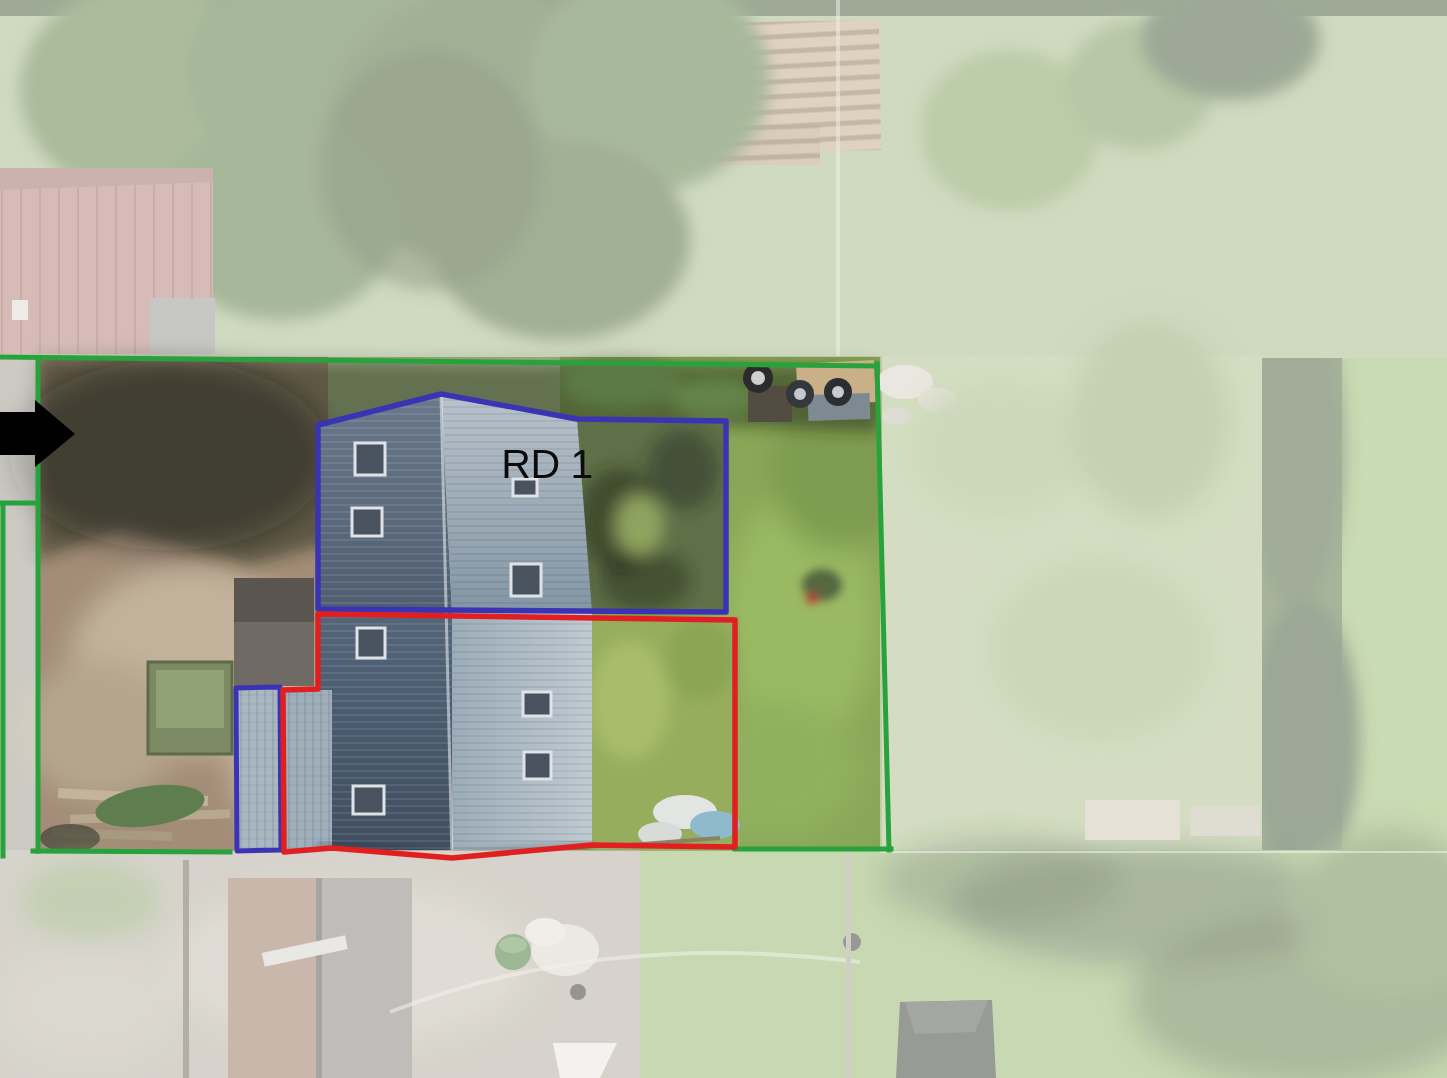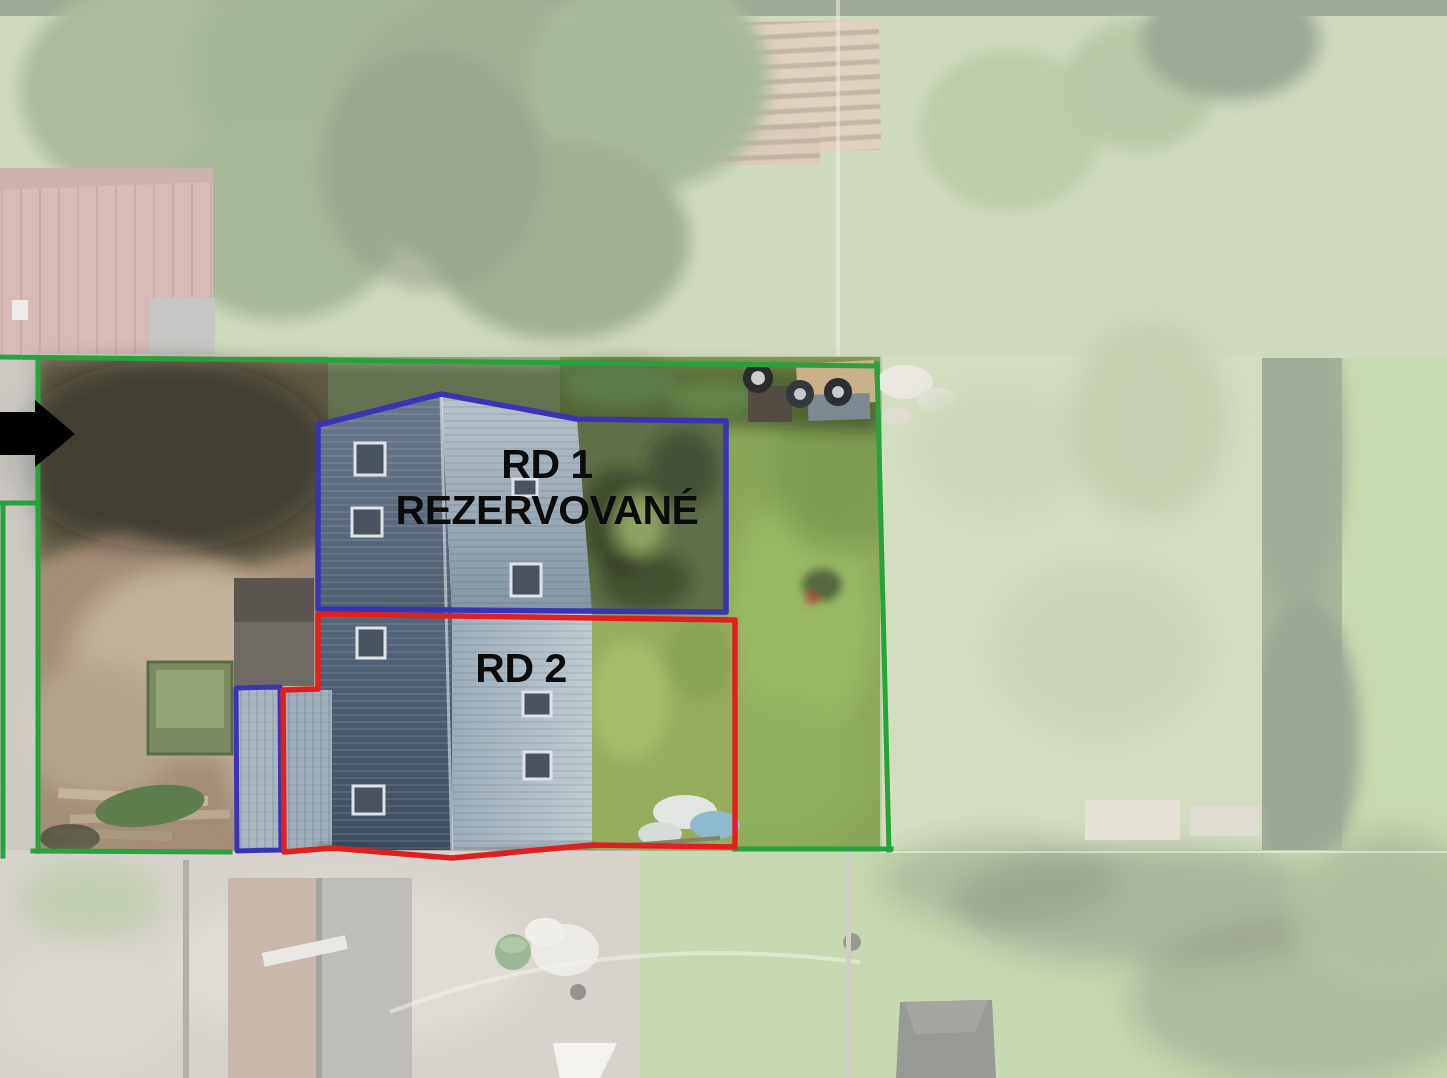--- a/index.html
+++ b/index.html
@@ -4,21 +4,21 @@
 <style>
   html,body{margin:0;padding:0;background:#888;}
   .stage{
     position:relative;width:1447px;height:1078px;overflow:hidden;
     font-family:"Liberation Sans", sans-serif;
     background:#aebf92;
   }
   .stage svg{position:absolute;left:0;top:0;display:block;}
   .plot-label{
     position:absolute;z-index:30;text-align:center;
-    font-weight:bold;font-size:41px;line-height:46px;letter-spacing:-0.5px;
+    font-weight:normal;font-size:41px;line-height:46px;letter-spacing:-0.5px;
     color:var(--label-text,#0b0b0b);
     text-shadow:0 0 2px rgba(255,255,255,0.15);
     white-space:nowrap;
   }
   #rd1-label{left:387px;top:441px;width:320px;}
   #rd2-label{left:361px;top:645px;width:320px;}
   .stroke-green{stroke:var(--plot-boundary-green,#27a23c);}
   .stroke-blue{stroke:var(--rd1-outline-blue,#3a34b4);}
   .stroke-red{stroke:var(--rd2-outline-red,#e02020);}
   .fill-arrow{fill:var(--arrow-black,#000);}
@@ -300,20 +300,18 @@
 
   <g>
     <polygon points="318,614 735,620 735,847 592,845 452,858 332,848 284,852 283,690 318,689" fill="none" stroke-width="5.5" stroke-linejoin="round" class="stroke-red"></polygon>
   </g>
 
   <polygon points="0,412 35,412 35,400 75,434 35,467 35,455 0,455" class="fill-arrow"></polygon>
 </svg>
 
 <div class="plot-label" id="rd1-label">
   <div>RD 1</div>
-  <div>REZERVOVANÉ</div>
 </div>
 
 <div class="plot-label" id="rd2-label">
-  <div>RD 2</div>
 </div>
 
 </div>
 
 </body></html>

